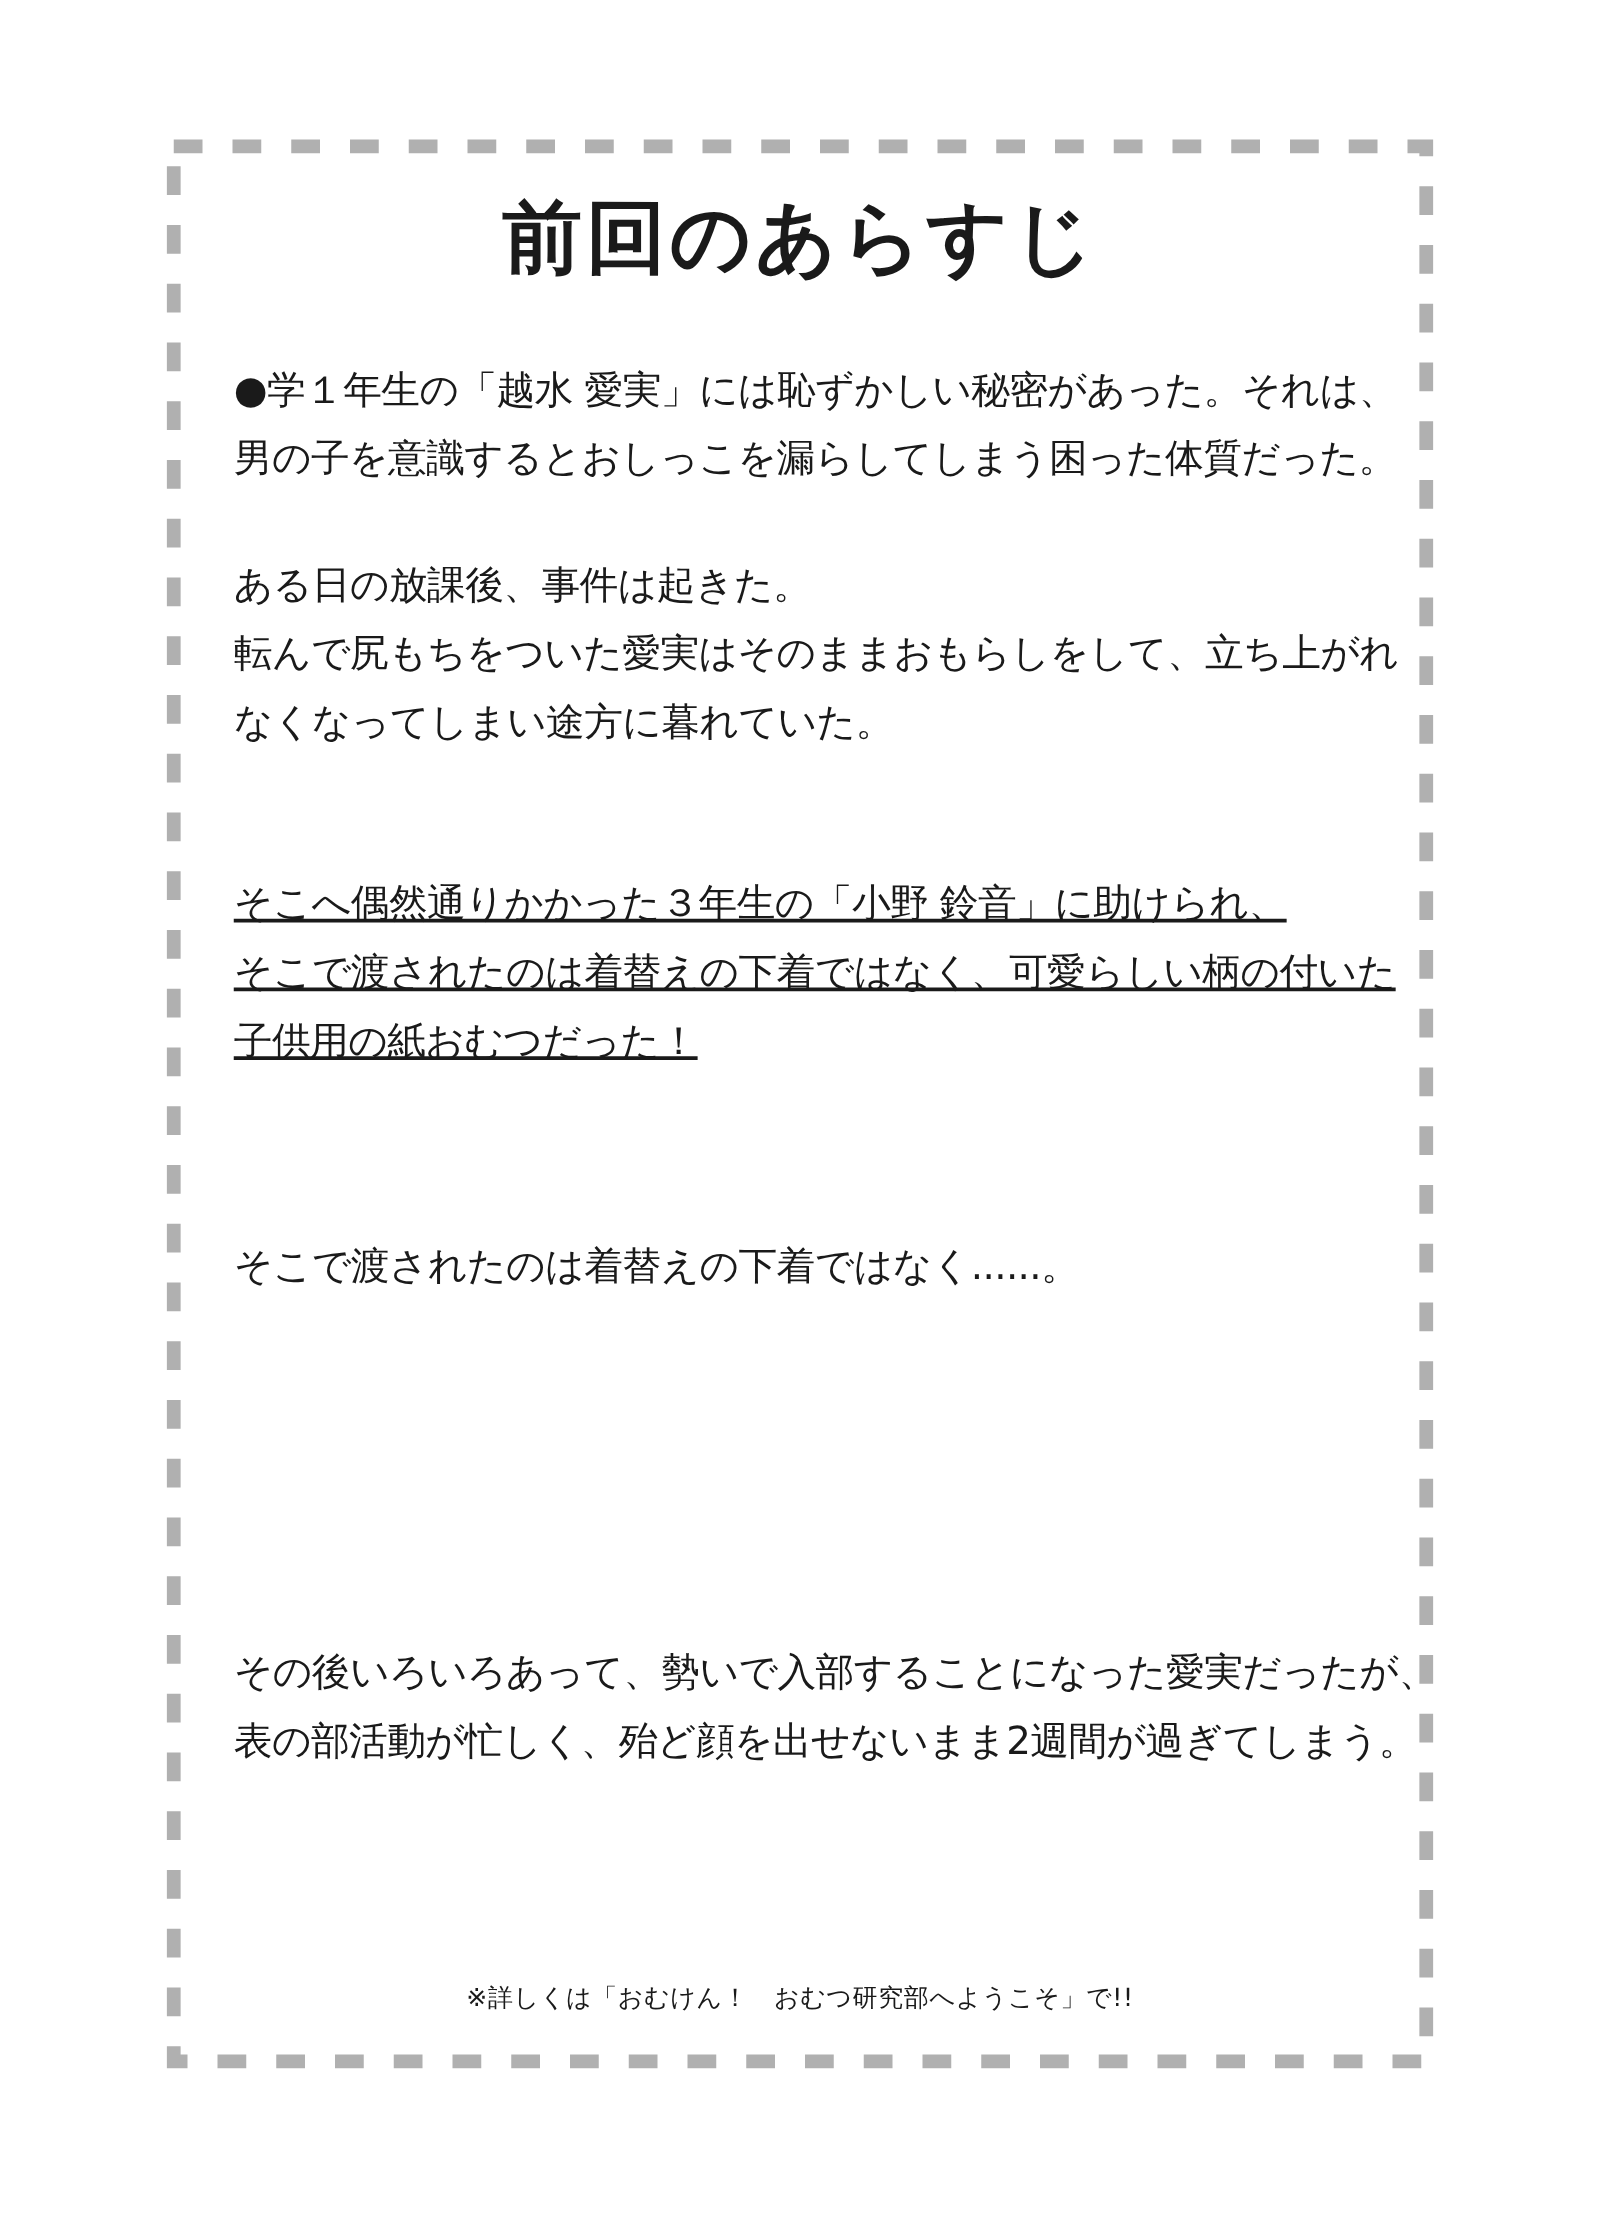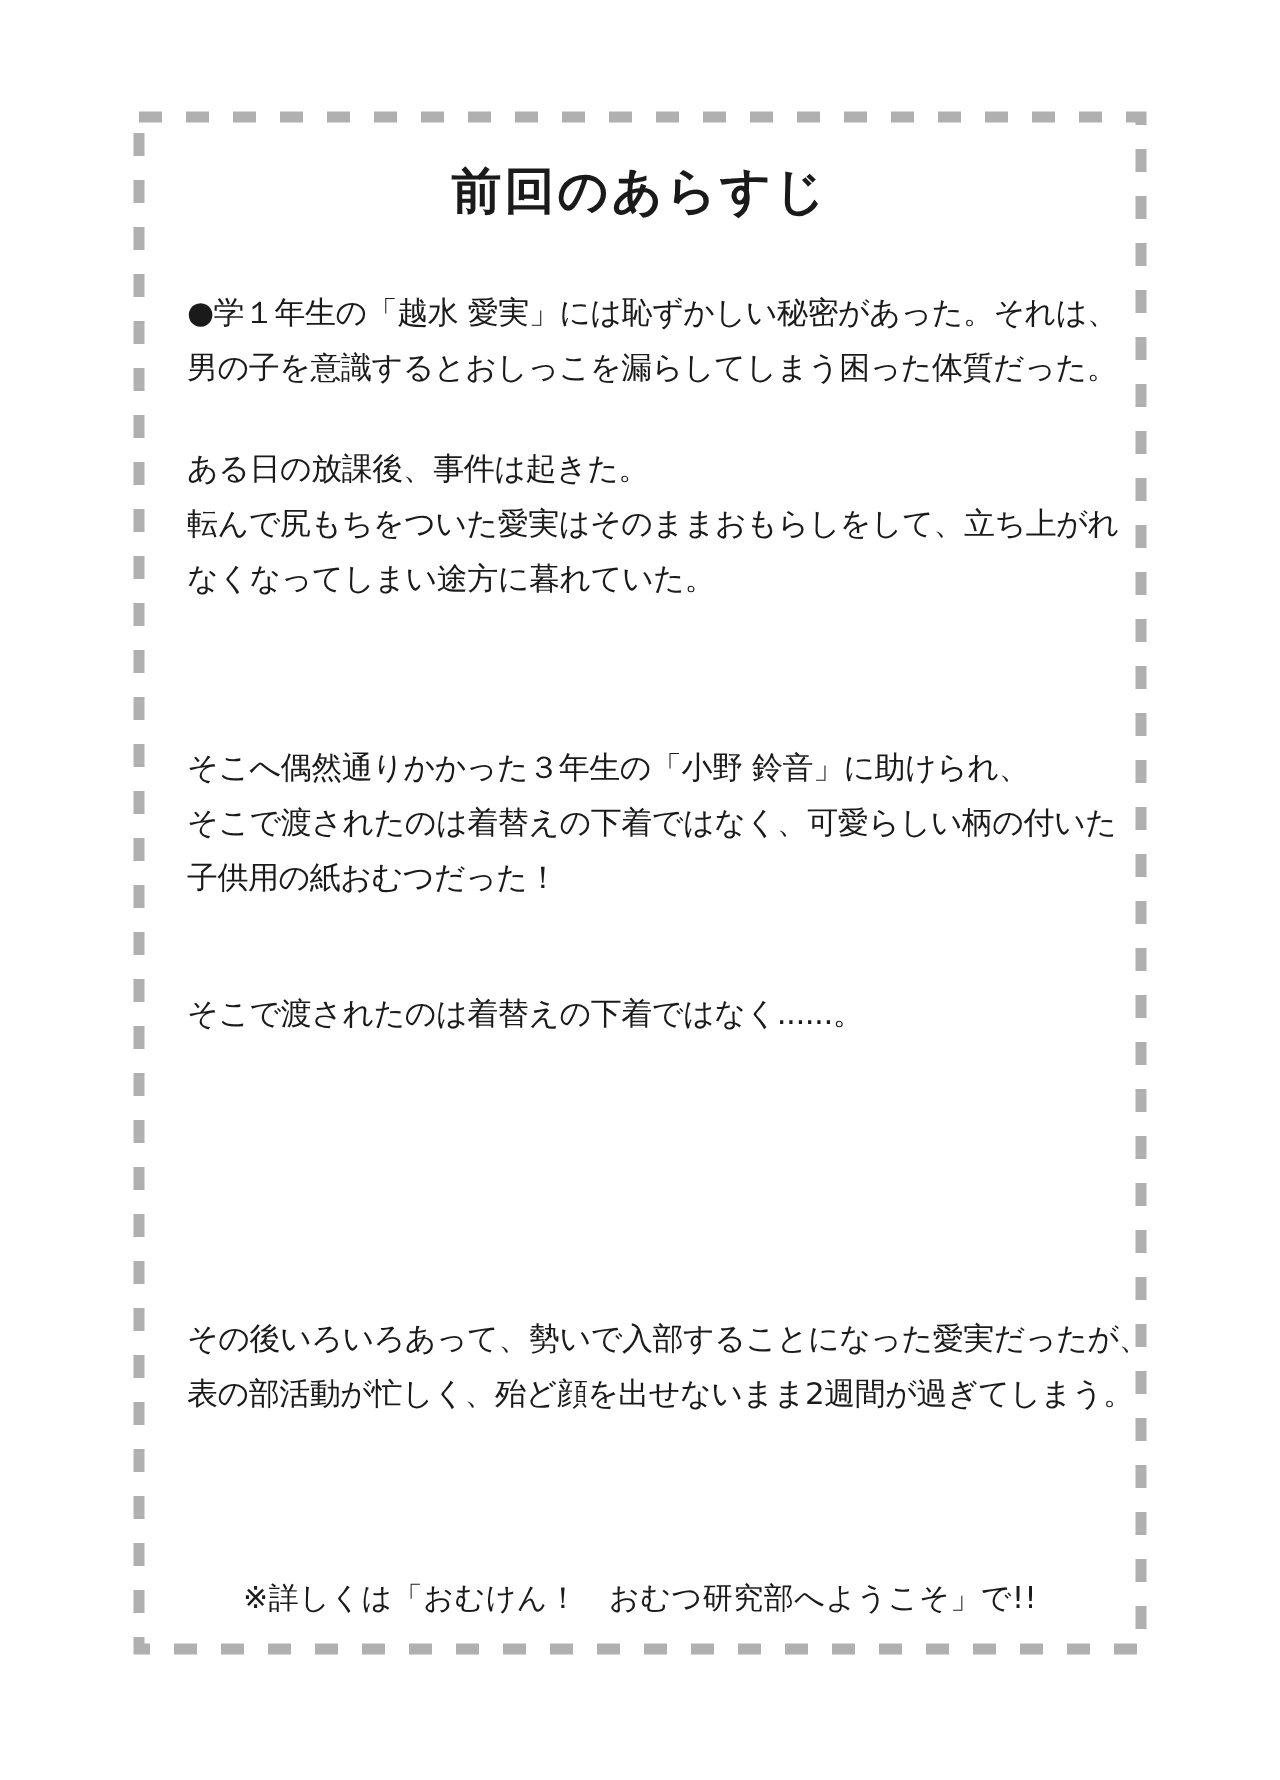--- a/index.html
+++ b/index.html
@@ -19,48 +19,48 @@
     position: absolute;
     left: 0;
     top: 0;
   }
   .page-title {
     position: absolute;
     left: 139px;
     top: 162px;
     width: 1002px;
     text-align: center;
-    font-size: 50px;
+    font-size: 64px;
     font-weight: 600;
     letter-spacing: 3px;
     line-height: 58px;
     white-space: nowrap;
   }
   .para {
     position: absolute;
     left: 163px;
     width: 960px;
     font-size: 31px;
     line-height: 55px;
     letter-spacing: -0.5px;
     white-space: nowrap;
     margin-left: 24px;
   }
   .para-1 { top: 285px; }
   .para-2 { top: 441px; }
-  .para-3 { top: 740px; }
+  .para-3 { top: 696px; text-decoration: underline; }
   .para-4 { top: 986px; }
   .para-5 { top: 1311px; }
   .footer-note {
     position: absolute;
     left: 139px;
     top: 1574px;
     width: 1002px;
     text-align: center;
-    font-size: 30px;
+    font-size: 20px;
     line-height: 48px;
     letter-spacing: 0.5px;
     white-space: nowrap;
   }
 </style>
 </head>
 <body>
 
 <svg class="frame-svg" width="1280" height="1780" viewBox="0 0 1280 1780">
   <rect x="139" y="117" width="1002" height="1532" fill="none" stroke="#b0b0b0" stroke-width="11" stroke-dasharray="23 24"></rect>

